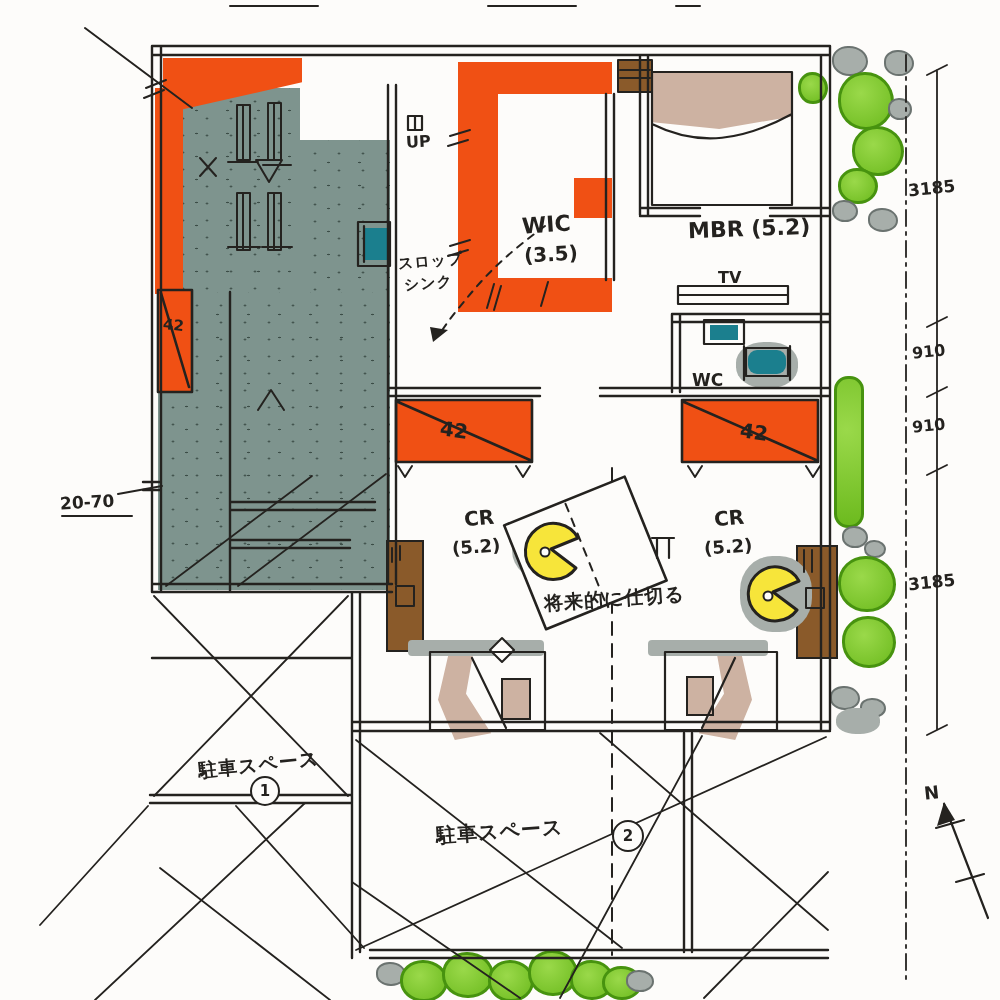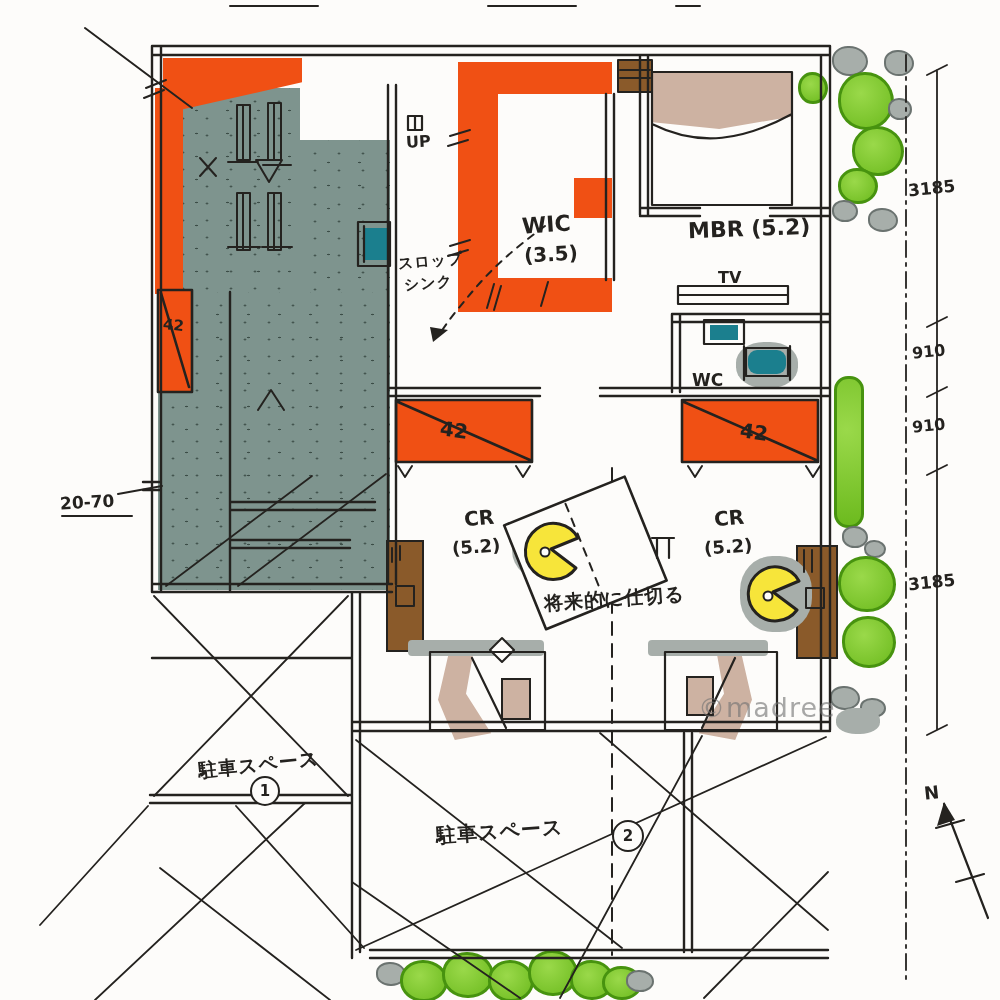--- a/index.html
+++ b/index.html
@@ -237,15 +237,14 @@
       <span>2</span>
     </div>
 
   <div class="lbl" style="left:908px;top:178px;font-size:17px;transform:rotate(-6deg);">3185</div>
   <div class="lbl" style="left:912px;top:342px;font-size:16px;transform:rotate(-6deg);">910</div>
   <div class="lbl" style="left:912px;top:416px;font-size:16px;transform:rotate(-6deg);">910</div>
   <div class="lbl" style="left:908px;top:572px;font-size:17px;transform:rotate(-6deg);">3185</div>
 
   <div class="lbl" style="left:924px;top:782px;font-size:18px;transform:rotate(-6deg);">N</div>
 
-  <div class="lbl wm" style="left:698px;top:692px;">©madree</div>
 
 </div>
 
 </body></html>

